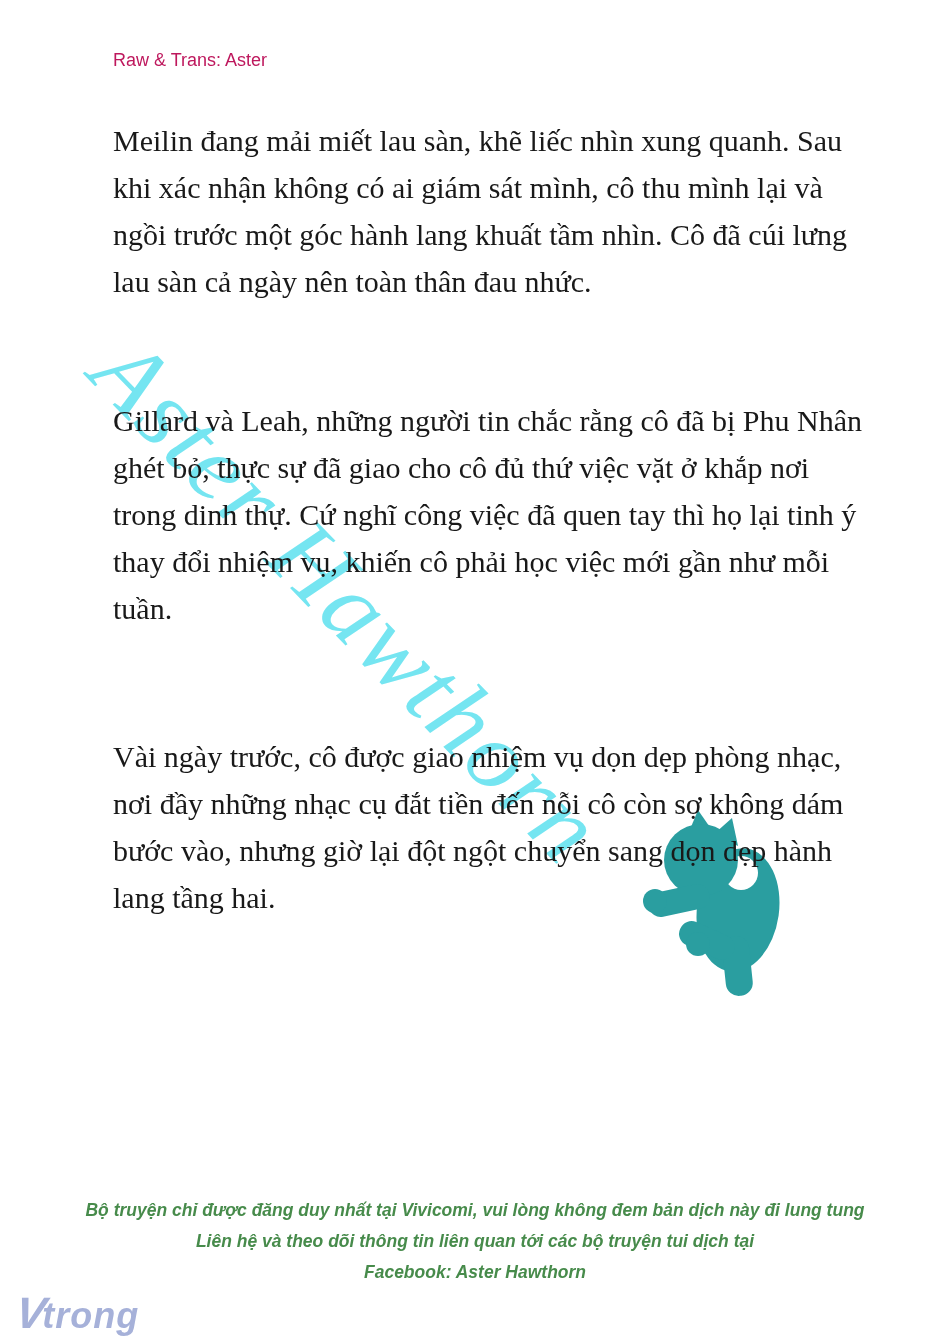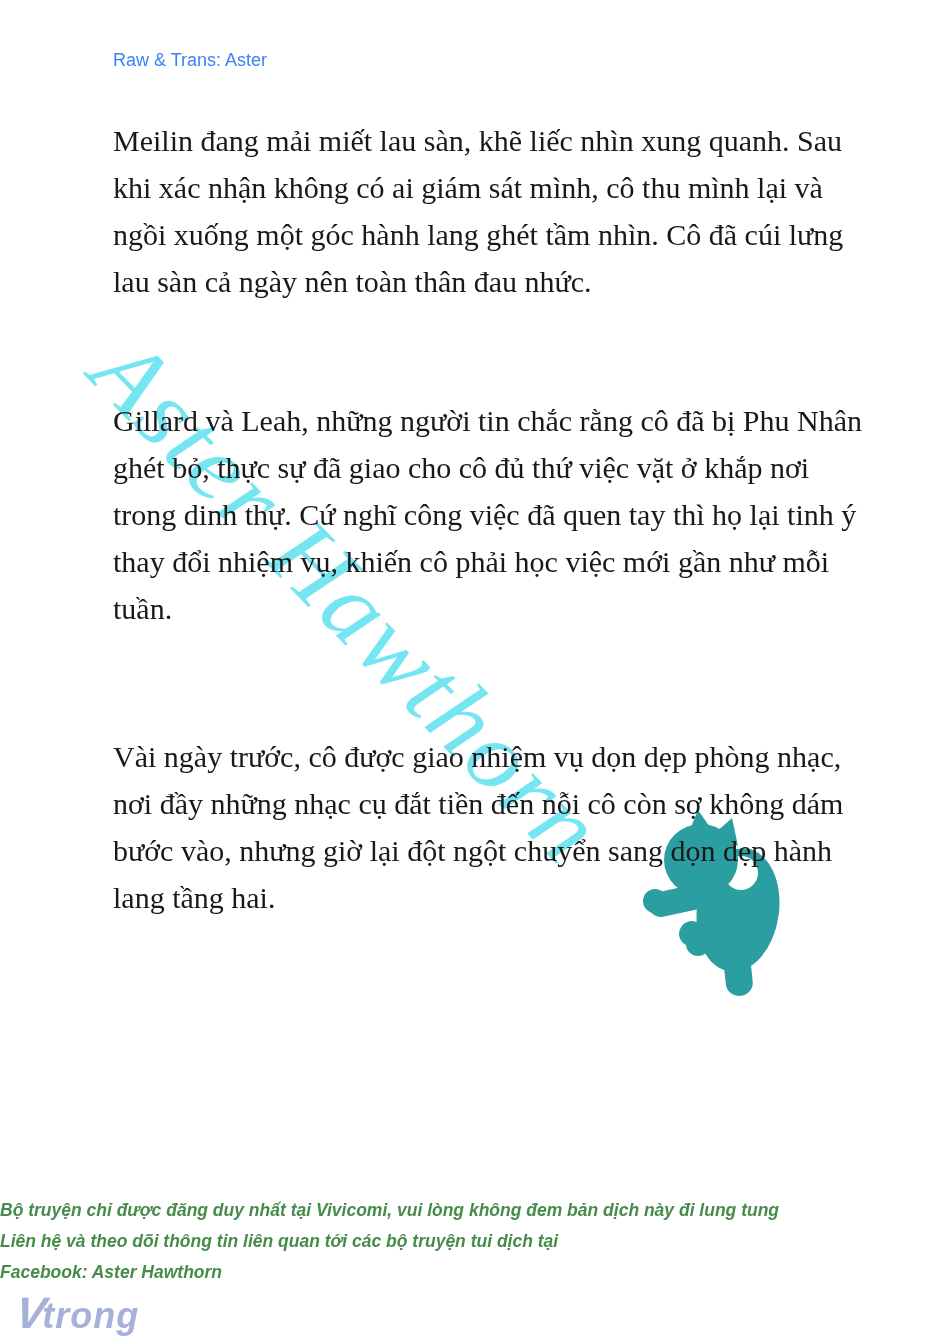--- a/index.html
+++ b/index.html
@@ -6,21 +6,21 @@
   .page{
     position:relative;
     width:950px;height:1343px;
     background:#ffffff;
     overflow:hidden;
     font-family:"Liberation Serif", serif;
   }
   .credit{
     position:absolute;left:113px;top:50px;
     font-family:"Liberation Sans", sans-serif;
-    font-size:18px;color:#3b82f6;
+    font-size:18px;color:#be185d;
     white-space:nowrap;z-index:3;
   }
   .watermark{
     position:absolute;left:152px;top:314px;
     font-family:"Liberation Serif", serif;
     font-style:italic;
     font-size:100px;
     letter-spacing:3px;
     color:#57e0ee;
     opacity:0.82;
@@ -41,21 +41,21 @@
   }
   .para .line{
     height:47px;line-height:47px;white-space:nowrap;
   }
   .p1{top:113px}
   .p2{top:393px}
   .p3{top:729px}
   .p4{top:1010px}
   .footer{
     position:absolute;left:0;top:1195px;width:950px;
-    text-align:left;
+    text-align:center;
     font-family:"Liberation Sans", sans-serif;
     font-style:italic;font-weight:bold;
     font-size:17.5px;color:#478b4b;
     z-index:3;
   }
   .footer .fline{line-height:31px;}
   .logo{
     position:absolute;left:16px;top:1288px;
     font-family:"Liberation Sans", sans-serif;
     font-style:italic;font-weight:bold;
@@ -103,21 +103,21 @@
     </g>
   </svg>
 
   <div class="credit">Raw &amp; Trans: Aster</div>
 
   <div class="content">
 
     <div class="para p1">
       <div class="line">Meilin đang mải miết lau sàn, khẽ liếc nhìn xung quanh. Sau</div>
       <div class="line">khi xác nhận không có ai giám sát mình, cô thu mình lại và</div>
-      <div class="line">ngồi xuống một góc hành lang ghét tầm nhìn. Cô đã cúi lưng</div>
+      <div class="line">ngồi trước một góc hành lang khuất tầm nhìn. Cô đã cúi lưng</div>
       <div class="line">lau sàn cả ngày nên toàn thân đau nhức.</div>
     </div>
 
     <div class="para p3">
       <div class="line">Vài ngày trước, cô được giao nhiệm vụ dọn dẹp phòng nhạc,</div>
       <div class="line">nơi đầy những nhạc cụ đắt tiền đến nỗi cô còn sợ không dám</div>
       <div class="line">bước vào, nhưng giờ lại đột ngột chuyển sang dọn dẹp hành</div>
       <div class="line">lang tầng hai.</div>
     </div>
 

